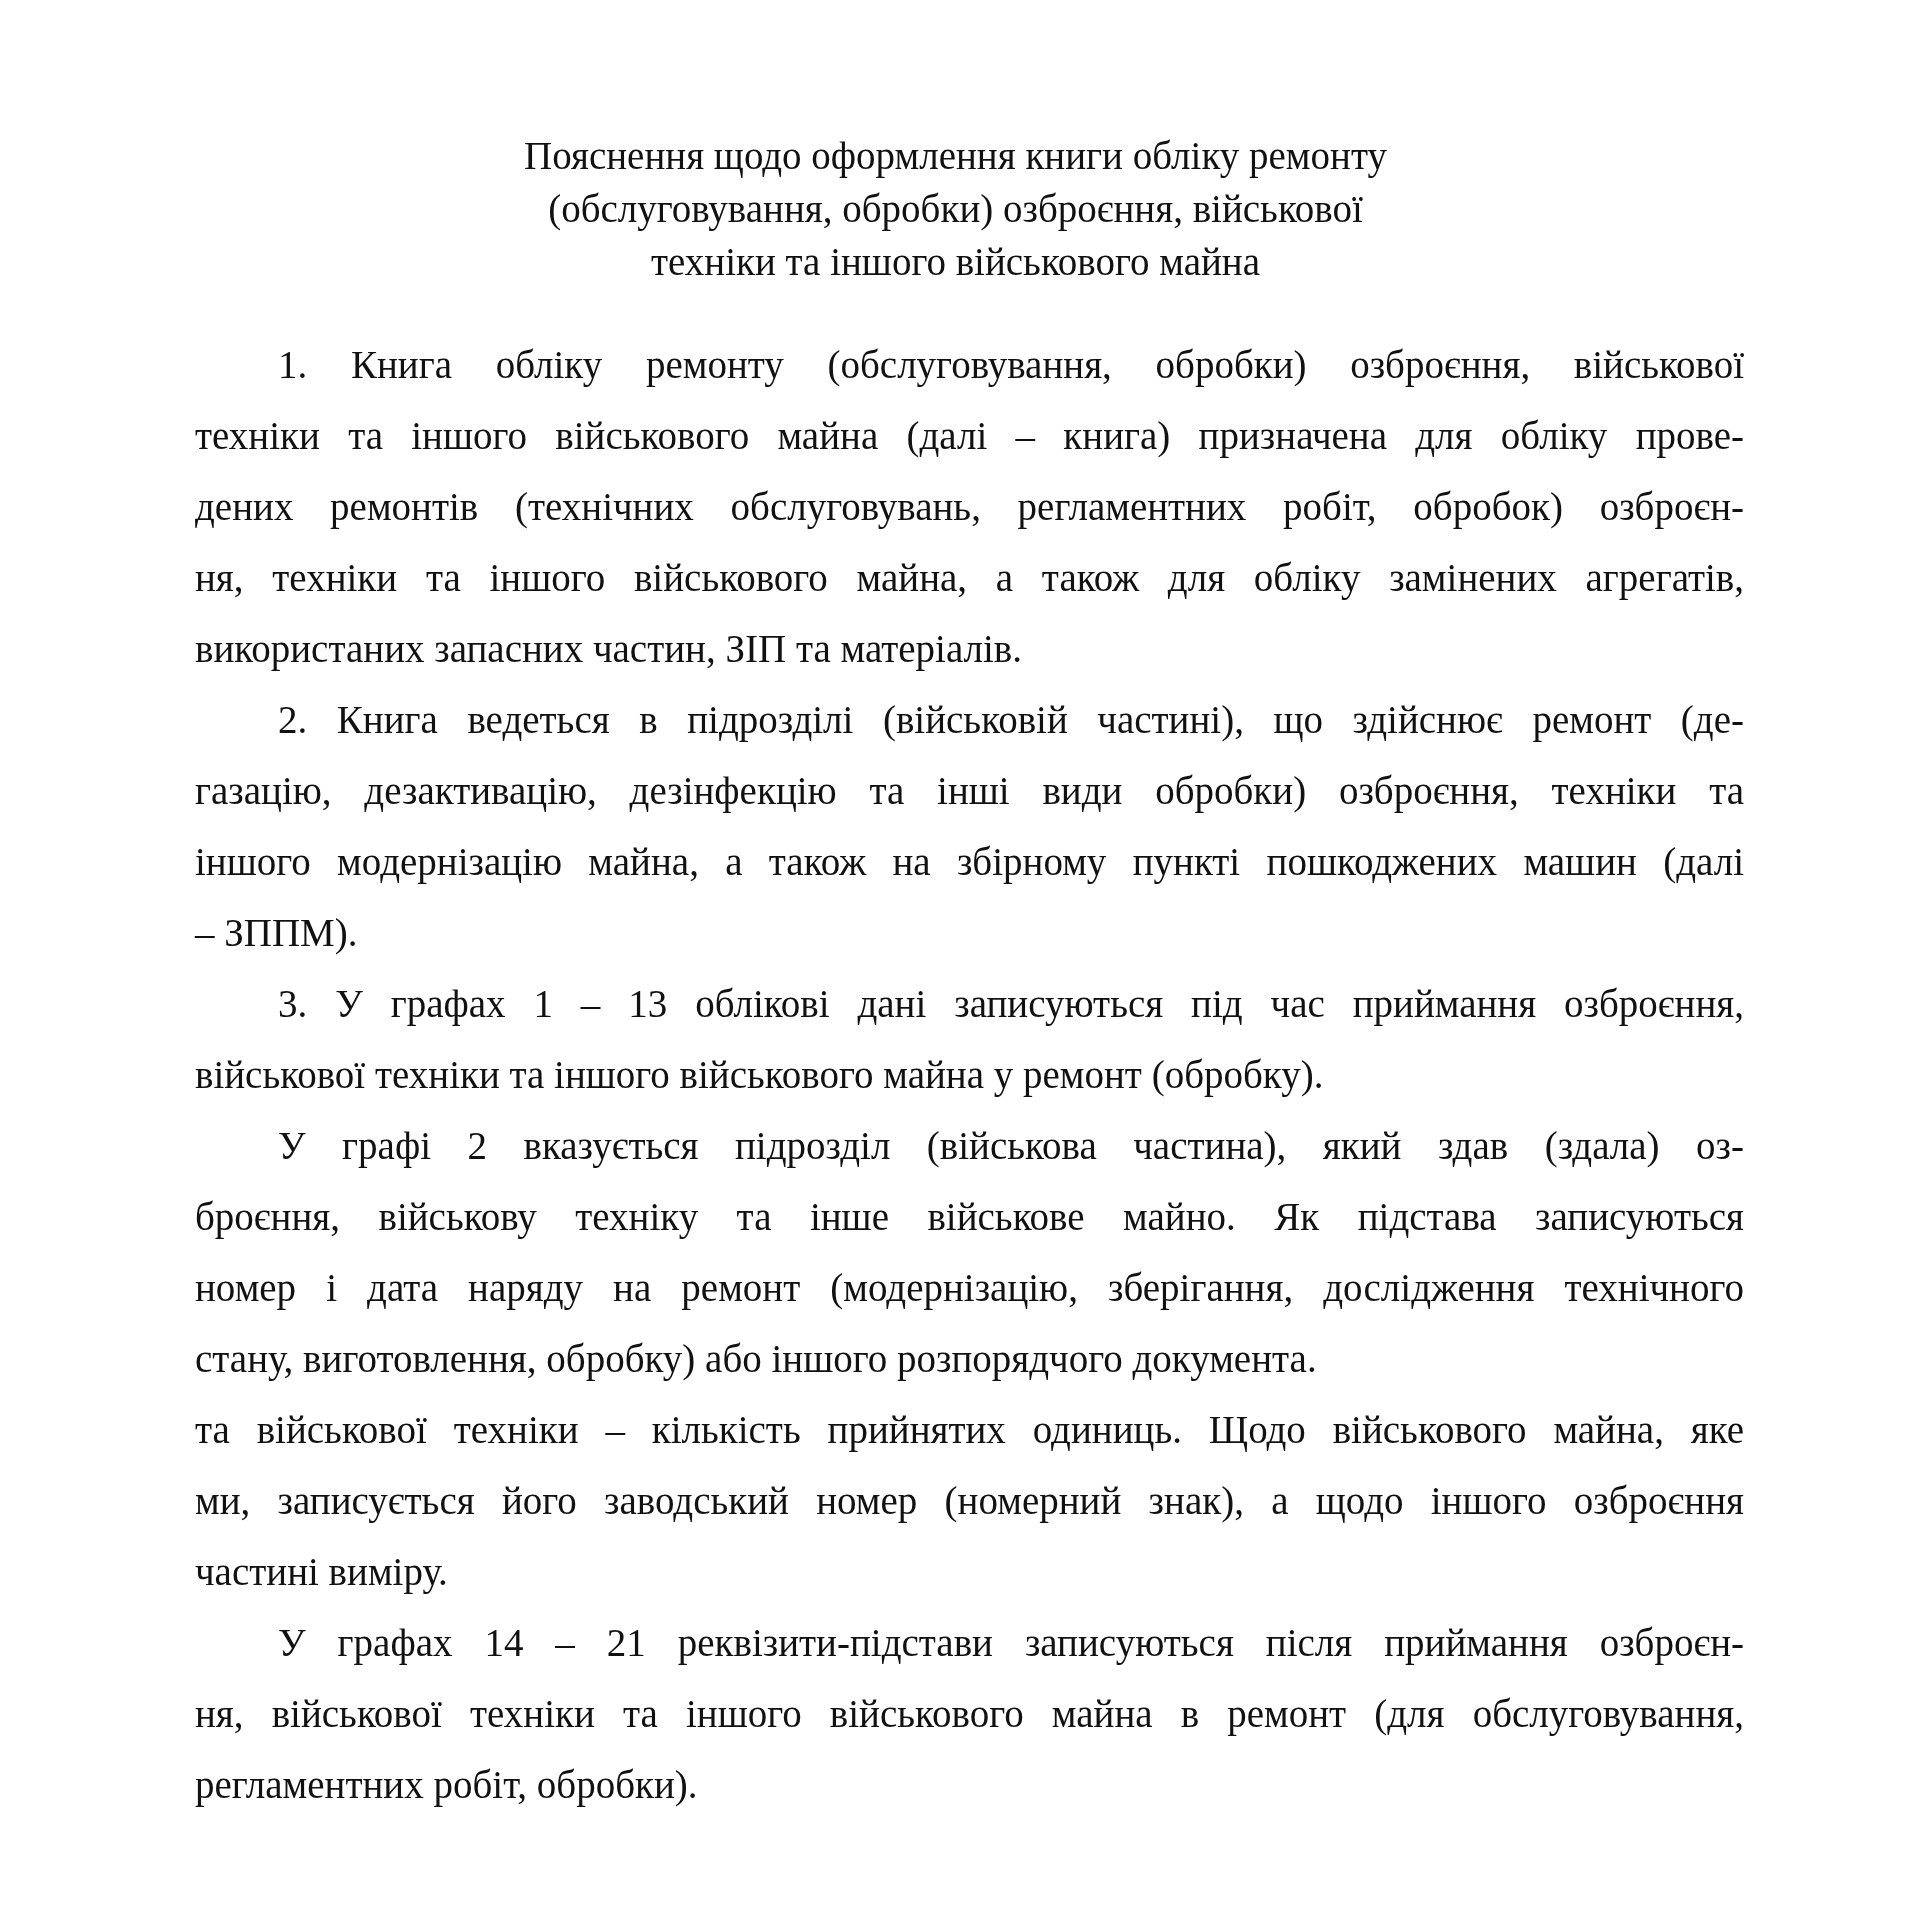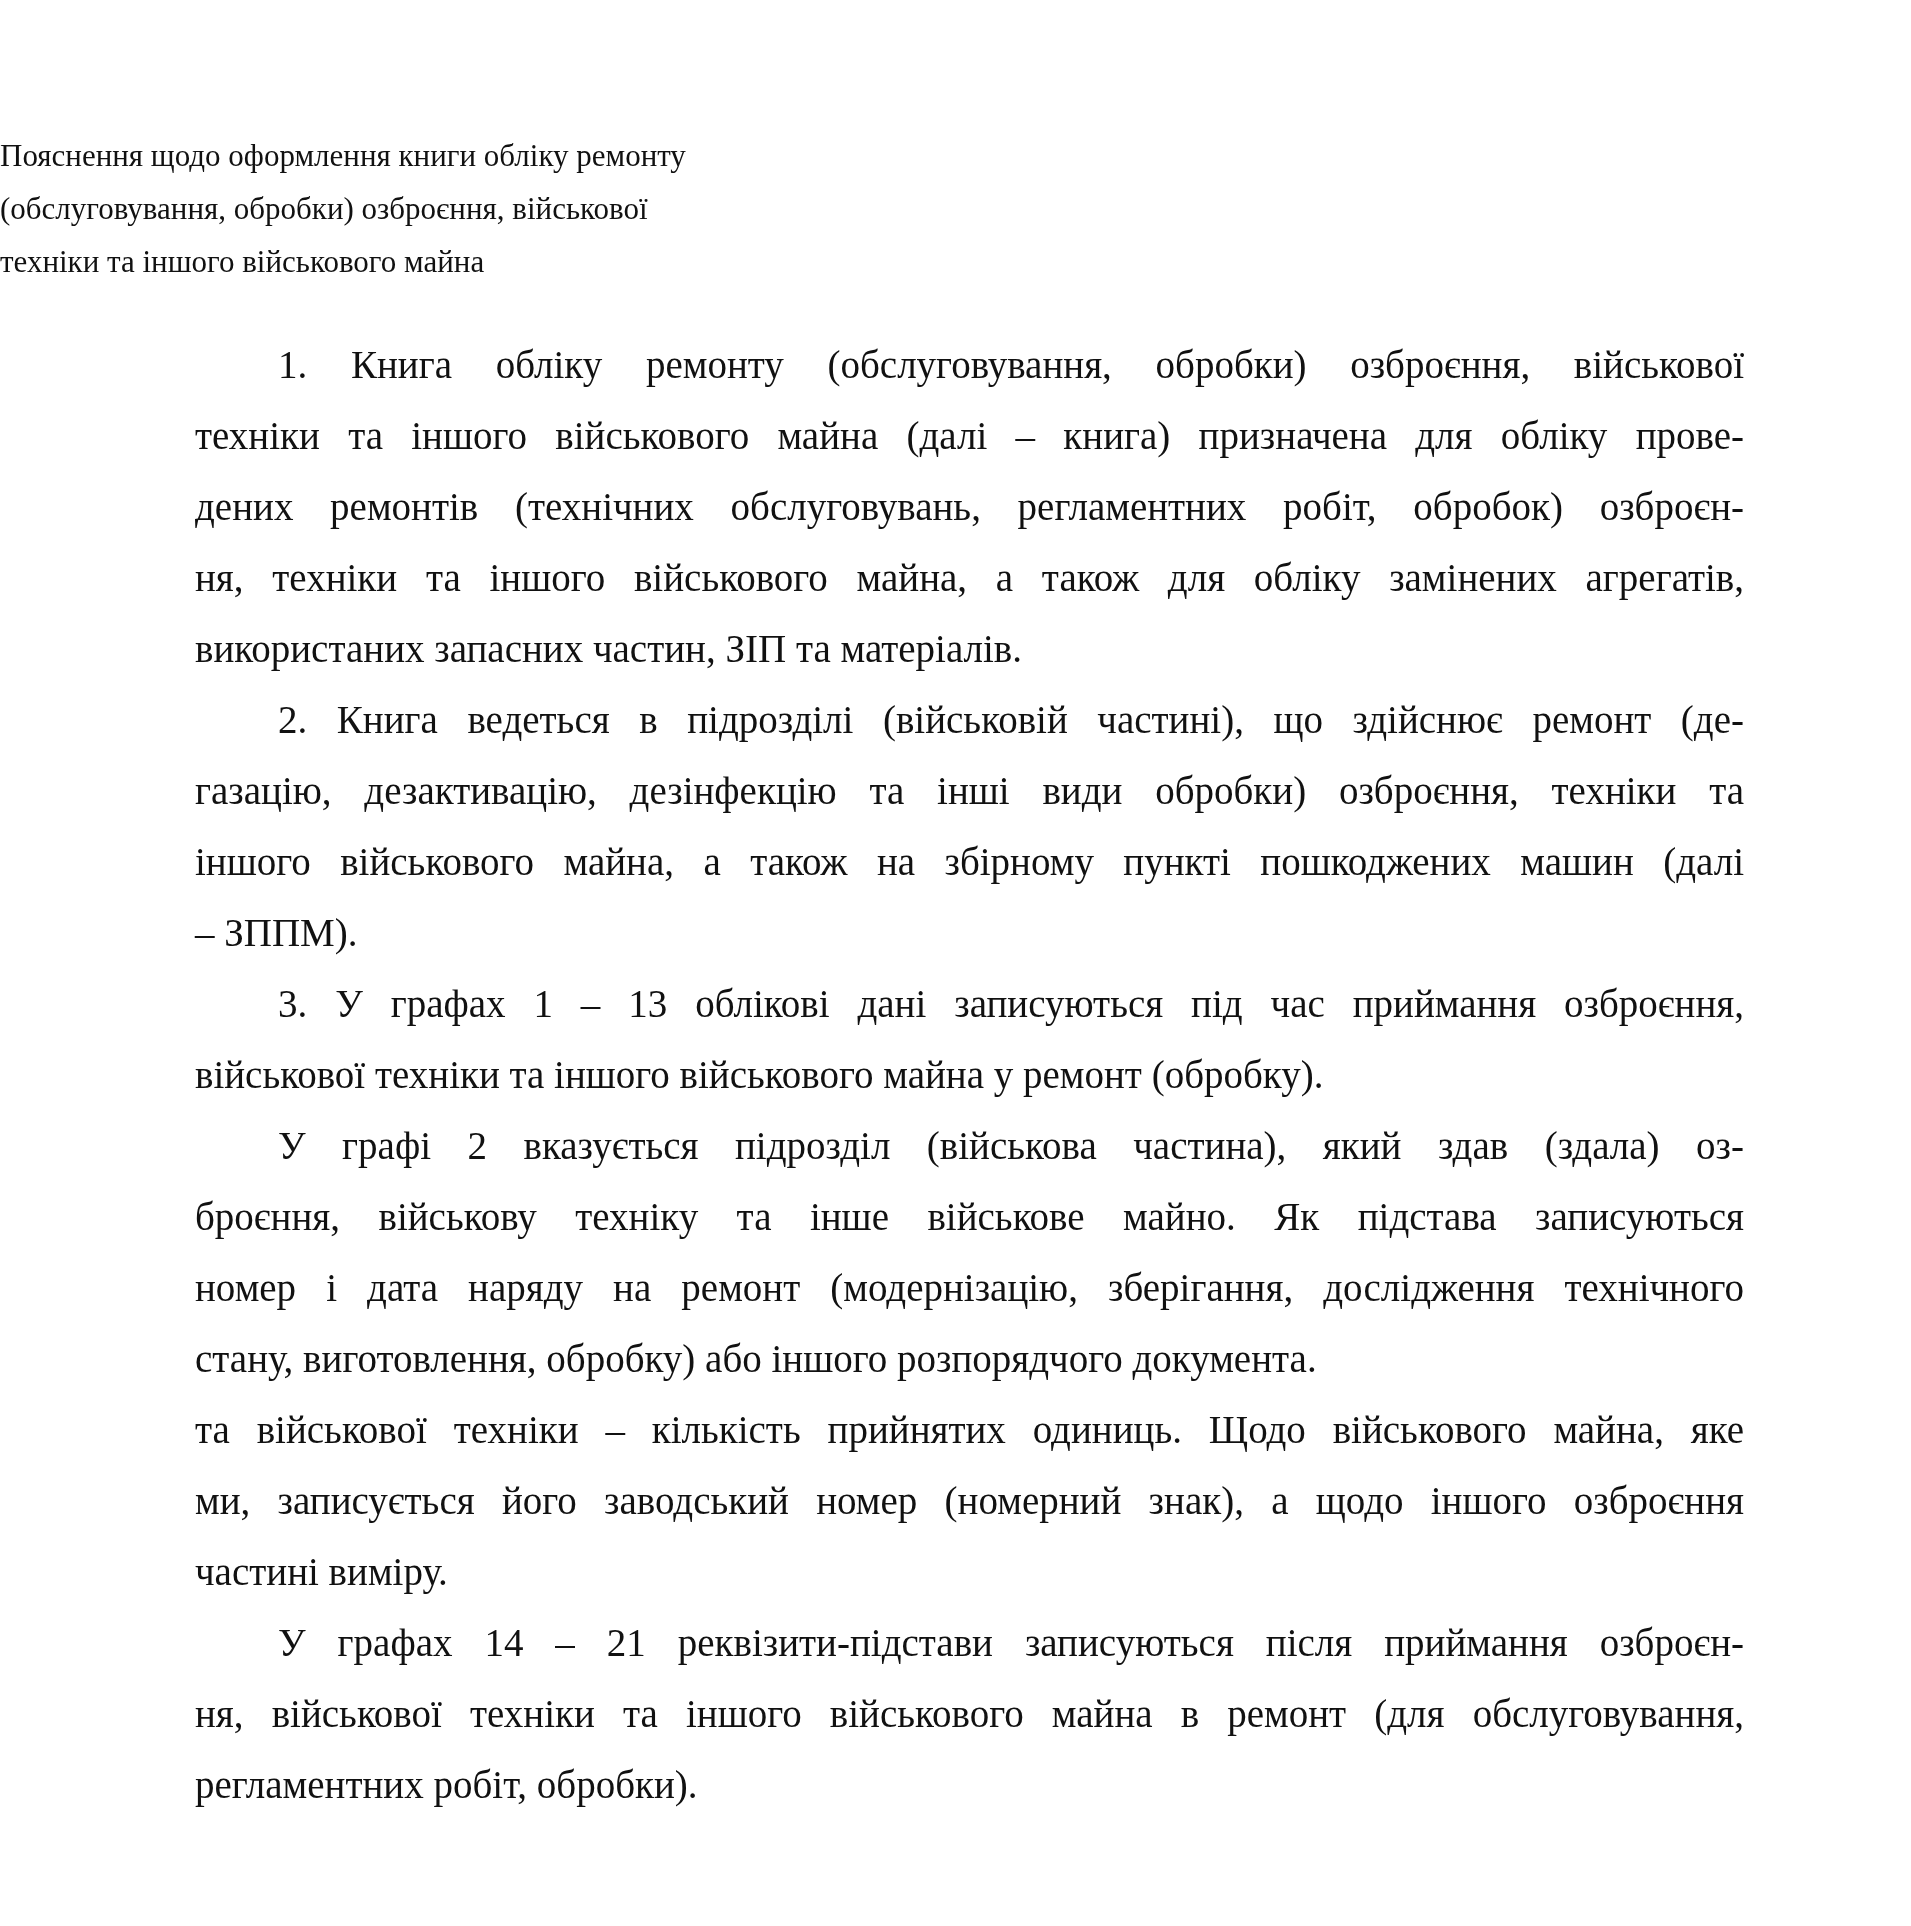--- a/index.html
+++ b/index.html
@@ -14,21 +14,22 @@
   .page {
     position: absolute;
     left: 0; top: 0;
     width: 1911px; height: 2703px;
     background: #ffffff;
   }
   .title {
     position: absolute;
     left: 0; right: 0;
     top: 129px;
-    font-size: 31px;
+    text-align: center;
+    font-size: 39px;
     line-height: 53px;
   }
   .title .tline { display: block; white-space: nowrap; }
   .body {
     position: absolute;
     left: 195px;
     top: 329px;
     width: 1549px;
     font-size: 39px;
     line-height: 71px;
@@ -53,21 +54,21 @@
     <span class="tline">техніки та іншого військового майна</span>
   </div>
   <div class="body" id="body">
       <span class="line indent">1. Книга обліку ремонту (обслуговування, обробки) озброєння, військової</span>
       <span class="line">техніки та іншого військового майна (далі – книга) призначена для обліку прове-</span>
       <span class="line">дених ремонтів (технічних обслуговувань, регламентних робіт, обробок) озброєн-</span>
       <span class="line">ня, техніки та іншого військового майна, а також для обліку замінених агрегатів,</span>
       <span class="line last">використаних запасних частин, ЗІП та матеріалів.</span>
       <span class="line indent">2. Книга ведеться в підрозділі (військовій частині), що здійснює ремонт (де-</span>
       <span class="line">газацію, дезактивацію, дезінфекцію та інші види обробки) озброєння, техніки та</span>
-      <span class="line">іншого військового майна, а також на збірному пункті пошкоджених машин (далі</span>
+      <span class="line">іншого модернізацію майна, а також на збірному пункті пошкоджених машин (далі</span>
       <span class="line last">– ЗППМ).</span>
       <span class="line indent">3. У графах 1 – 13 облікові дані записуються під час приймання озброєння,</span>
       <span class="line last">військової техніки та іншого військового майна у ремонт (обробку).</span>
       <span class="line indent">У графі 2 вказується підрозділ (військова частина), який здав (здала) оз-</span>
       <span class="line">броєння, військову техніку та інше військове майно. Як підстава записуються</span>
       <span class="line">номер і дата наряду на ремонт (модернізацію, зберігання, дослідження технічного</span>
       <span class="line last">стану, виготовлення, обробку) або іншого розпорядчого документа.</span>
       <span class="line">та військової техніки – кількість прийнятих одиниць. Щодо військового майна, яке</span>
       <span class="line">ми, записується його заводський номер (номерний знак), а щодо іншого озброєння</span>
       <span class="line last">частині виміру.</span>

